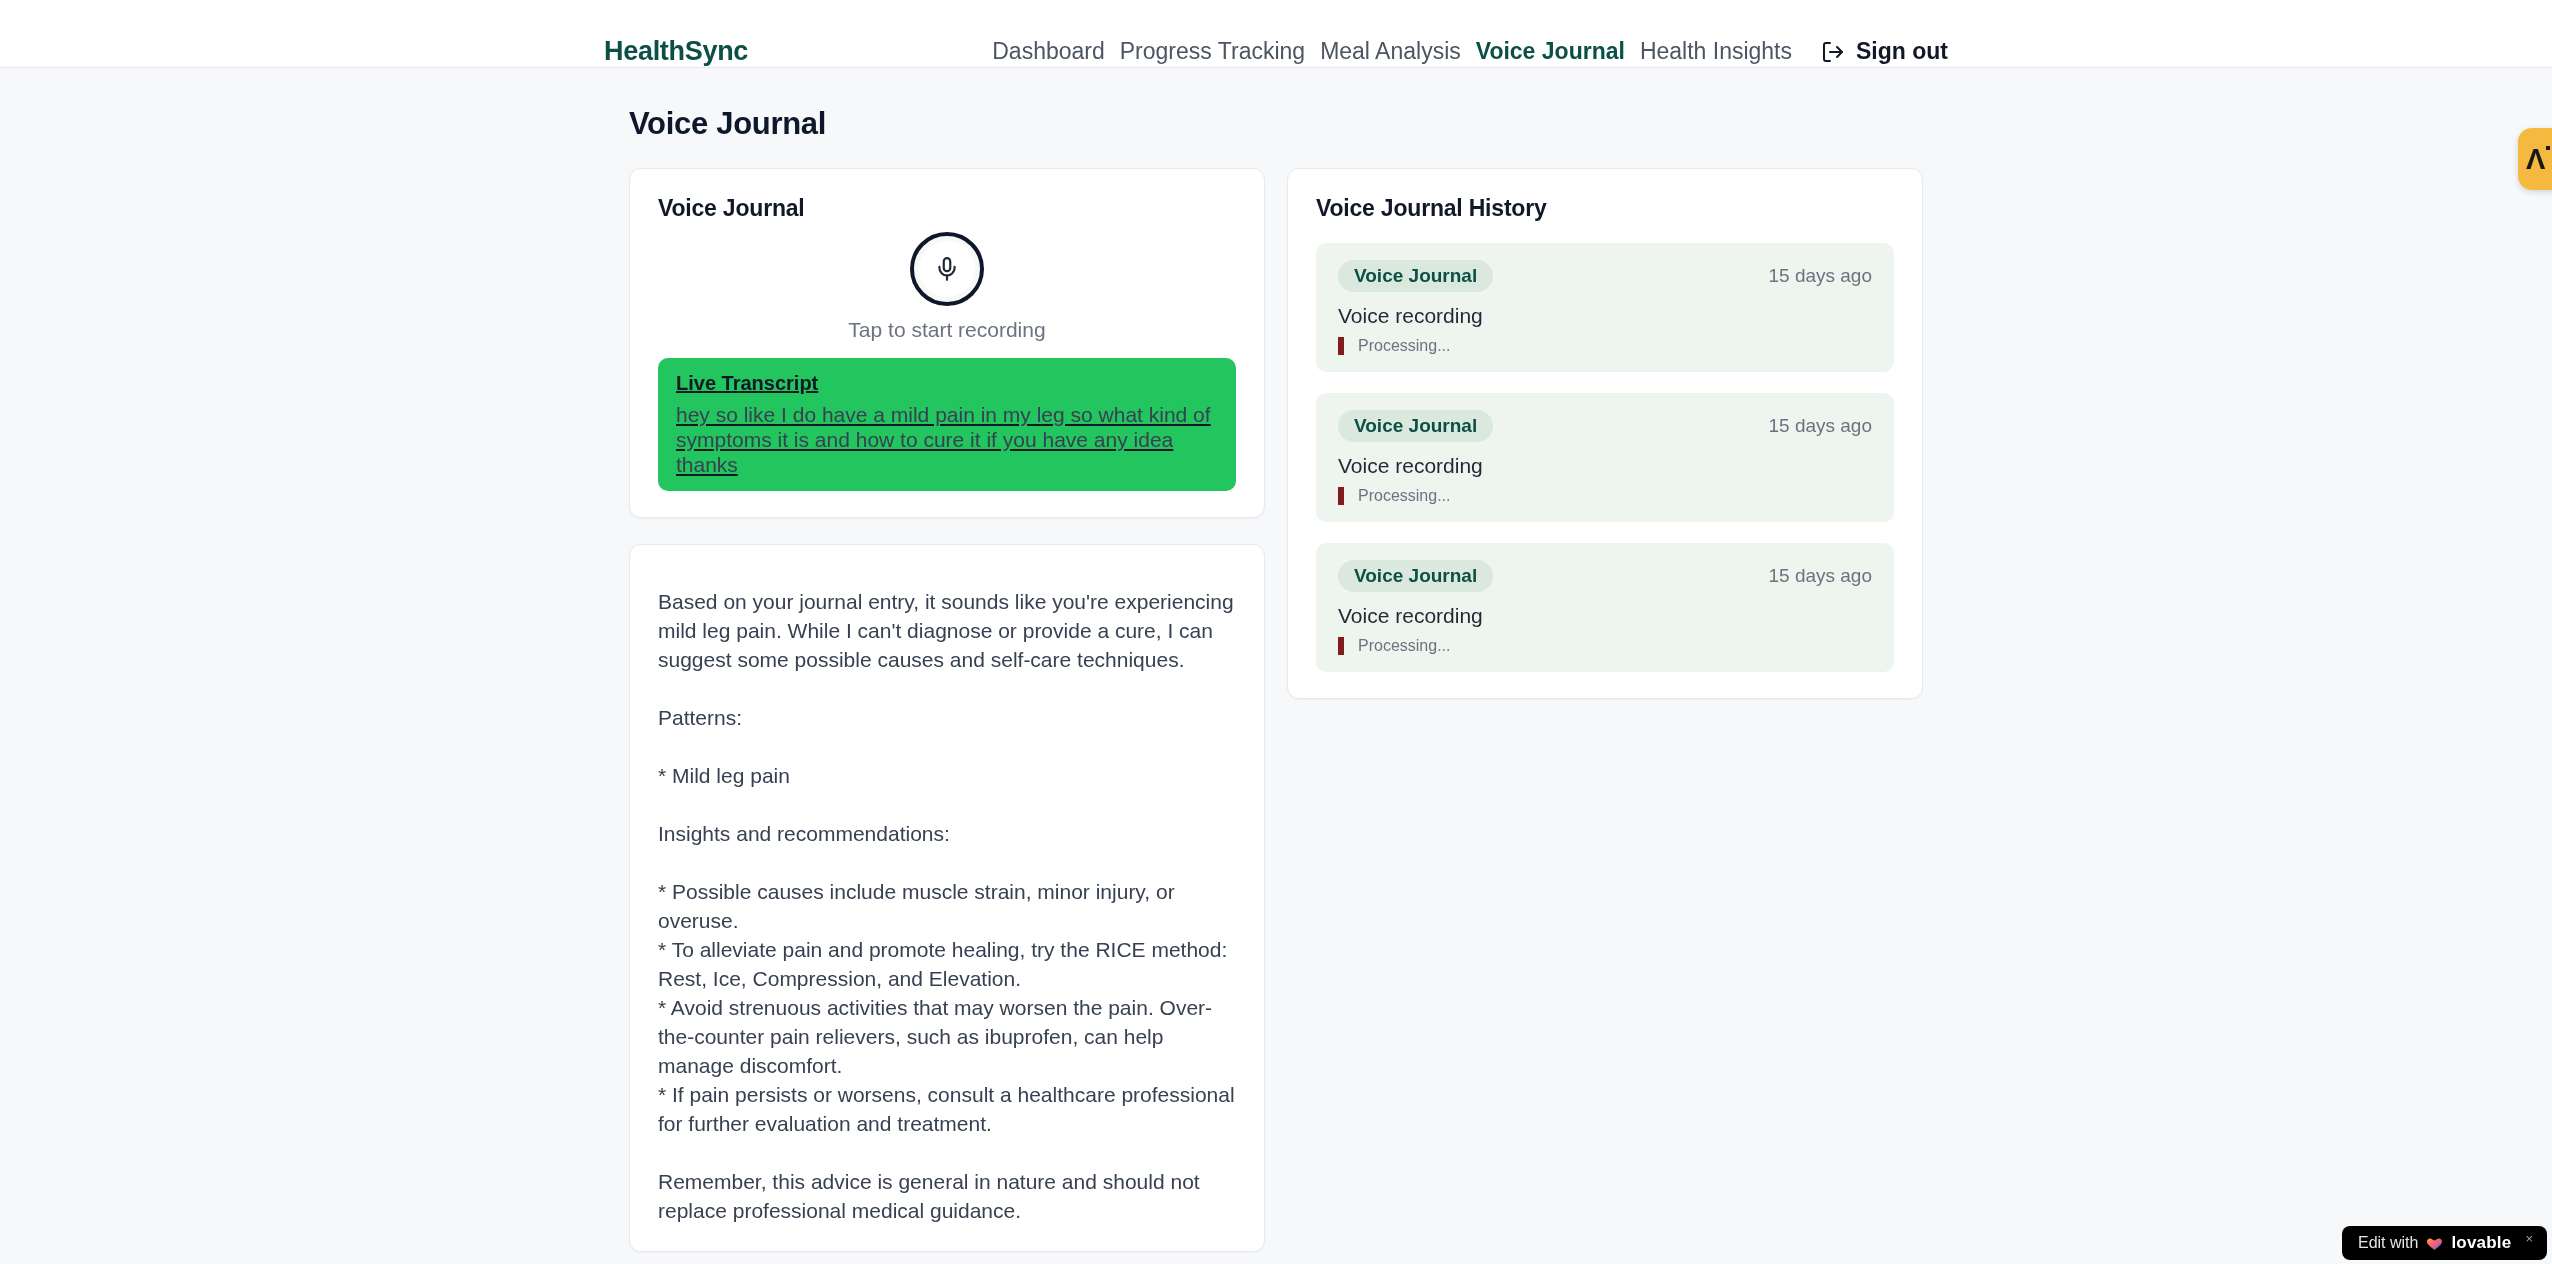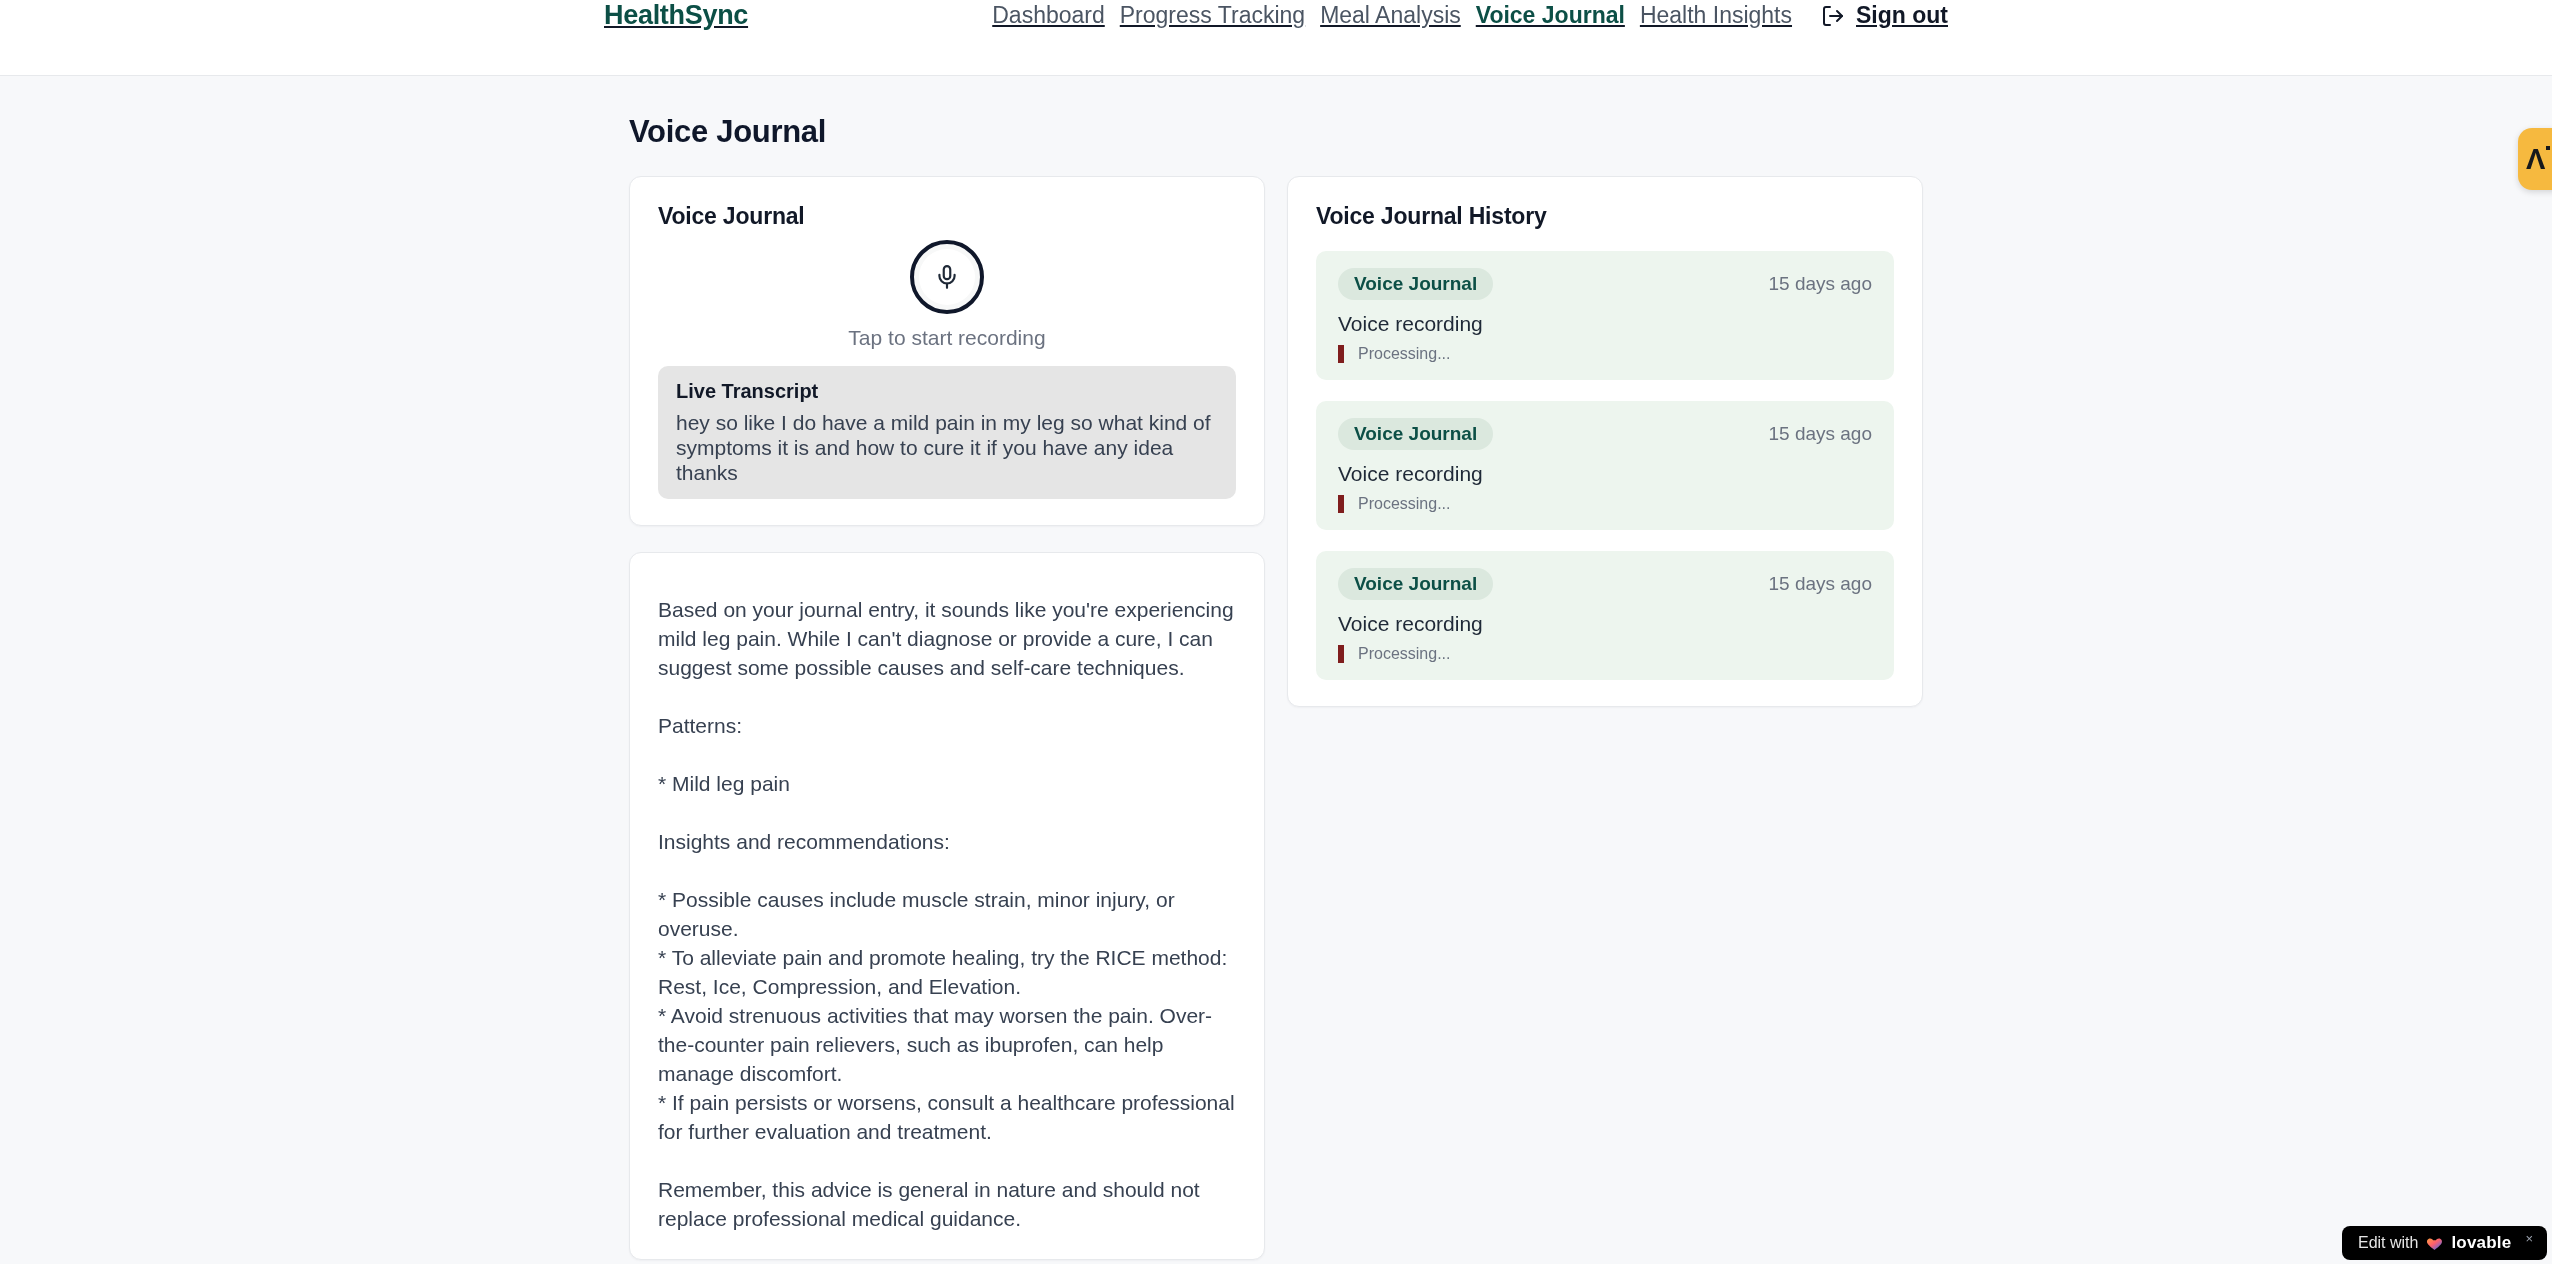--- a/index.html
+++ b/index.html
@@ -8,24 +8,23 @@
     font-family: "Liberation Sans", "DejaVu Sans", sans-serif;
     background: #f7f8fa;
     color: #111827;
     position: relative;
   }
 
   
   .header {
     background: #ffffff;
     border-bottom: 1px solid #e7e9ec;
-    height: 76px;
+    height: 68px;
     display: flex;
-    align-items: flex-start;
-    text-decoration: underline;
+    align-items: flex-end;
   }
   .header-inner {
     width: 1344px;
     margin: 0 auto;
     display: flex;
     align-items: center;
     justify-content: space-between;
   }
   .brand {
     font-size: 27px;
@@ -89,23 +88,24 @@
     border: 4px solid #0f172a;
     display: flex; align-items: center; justify-content: center;
     cursor: pointer;
     box-shadow: 0 0 0 5px rgba(15,23,42,0.03) inset;
   }
   .mic-btn svg { width: 26px; height: 26px; stroke: #1f2937; }
   .tap-hint { margin-top: 12px; font-size: 21px; color: #6b7280; }
 
   .transcript {
     margin-top: 16px;
-    background: #e5e5e5;
+    background: #22c55e;
     border-radius: 10px;
     padding: 14px 18px;
+    text-decoration: underline;
   }
   .transcript-title { font-size: 20px; font-weight: 700; color: #111827; }
   .transcript-text { margin-top: 7px; font-size: 21px; line-height: 25px; color: #374151; }
 
   
   .analysis-body {
     margin-top: 16px;
     font-size: 21px;
     line-height: 29px;
     color: #374151;

